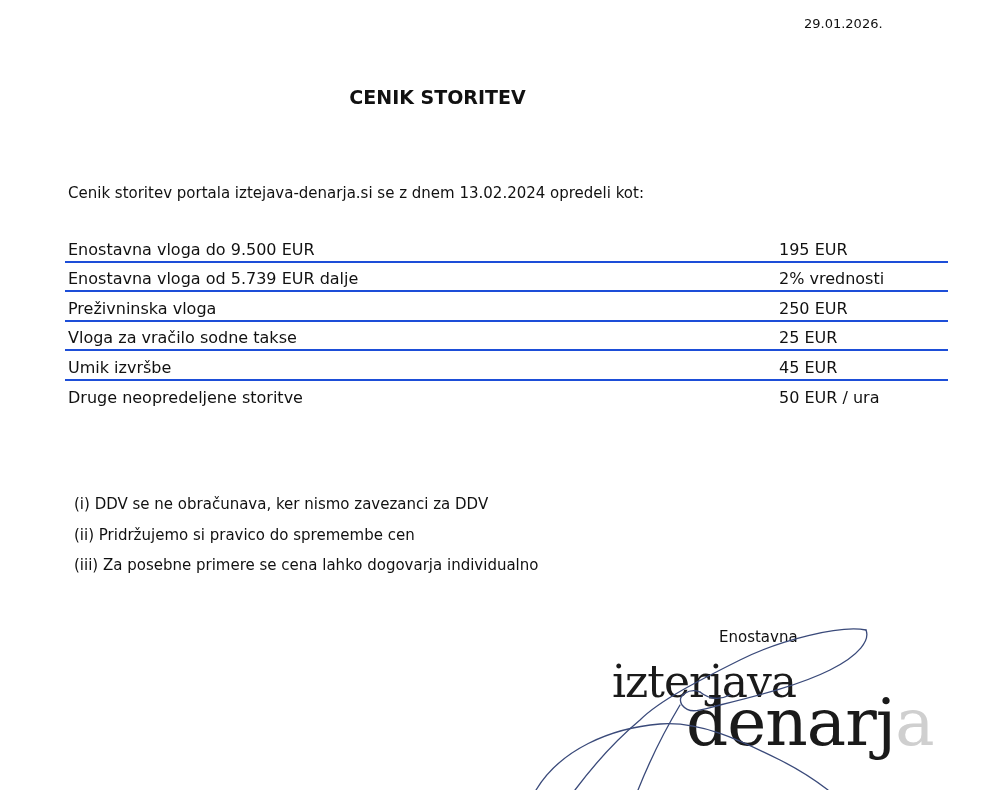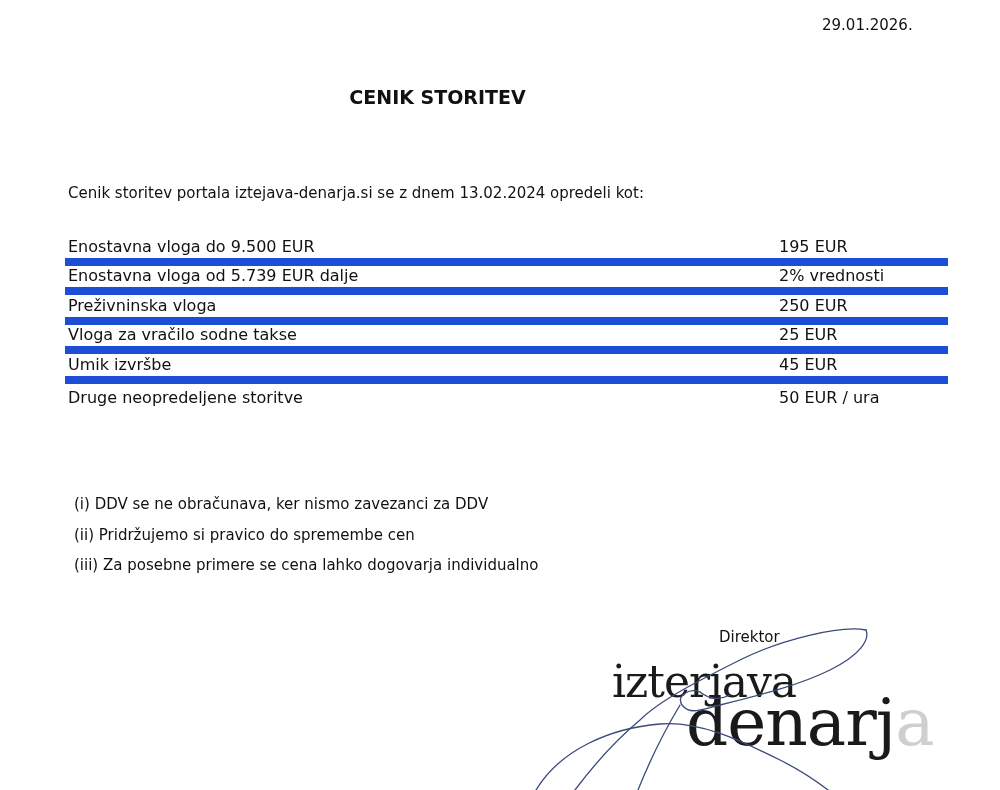--- a/index.html
+++ b/index.html
@@ -2,39 +2,39 @@
 <html><head>
   <meta charset="utf-8">
   <style>
     html, body { margin: 0; padding: 0; }
     body {
       width: 1000px; height: 790px; overflow: hidden;
       background: #ffffff; position: relative;
       font-family: "DejaVu Sans", sans-serif; color: #111;
     }
     .date {
-      position: absolute; left: 822px; top: 16px;
-      font-size: 15px; letter-spacing: 0px;
+      position: absolute; left: 804px; top: 16px;
+      font-size: 13px; letter-spacing: 0px;
     }
     .title {
       position: absolute; left: 0; width: 859px; top: 86px;
       text-align: center; font-weight: bold; font-size: 19px;
       padding-left: 16px; box-sizing: border-box;
     }
     .intro {
       position: absolute; left: 68px; top: 184px; font-size: 15px;
     }
     .price-table {
       position: absolute; left: 65px; top: 232px; width: 883px;
       border-collapse: collapse;
     }
     .price-row { height: 29.5px; }
     .price-row td {
       font-size: 16px; vertical-align: bottom; padding: 0 0 1px 0;
-      border-bottom: 8px solid #1d4ed8; line-height: 20px;
+      border-bottom: 2px solid #1d4ed8; line-height: 20px;
     }
     .price-row:last-child td { border-bottom: none; }
     .price-row td.label { padding-left: 3px; }
     .price-row td.value { width: 169px; }
     .notes {
       position: absolute; left: 66px; top: 485px; font-size: 15px;
       line-height: 22.5px;
     }
     .notes div { margin: 8px; }
     .director {
@@ -90,21 +90,21 @@
       </tr>
     </tbody>
   </table>
 
   <div class="notes">
     <div>(i) DDV se ne obračunava, ker nismo zavezanci za DDV</div>
     <div>(ii) Pridržujemo si pravico do spremembe cen</div>
     <div>(iii) Za posebne primere se cena lahko dogovarja individualno</div>
   </div>
 
-  <div class="director">Direktor</div>
+  <div class="director">Enostavna</div>
 
   <div class="stamp stamp-1">izterjava</div>
   <div class="stamp stamp-2"><span>denarj</span><span class="stamp-faded">a</span></div>
 
   <svg class="signature" viewBox="0 0 1000 790" xmlns="http://www.w3.org/2000/svg">
     <g fill="none" stroke="#3a4a7a" stroke-width="1.3" stroke-linecap="round">
       <path d="M866 630 C 840 625, 780 640, 740 660 C 700 680, 660 700, 640 720 C 610 745, 590 770, 575 790"></path>
       <path d="M866 630 C 870 640, 860 655, 830 670 C 800 685, 760 695, 720 705 C 700 710, 690 715, 682 705 C 676 695, 690 688, 700 692"></path>
       <path d="M680 705 C 665 730, 650 760, 638 790"></path>
       <path d="M536 790 C 560 750, 610 728, 660 724 C 700 721, 740 740, 780 760 C 800 770, 815 780, 828 790"></path>

